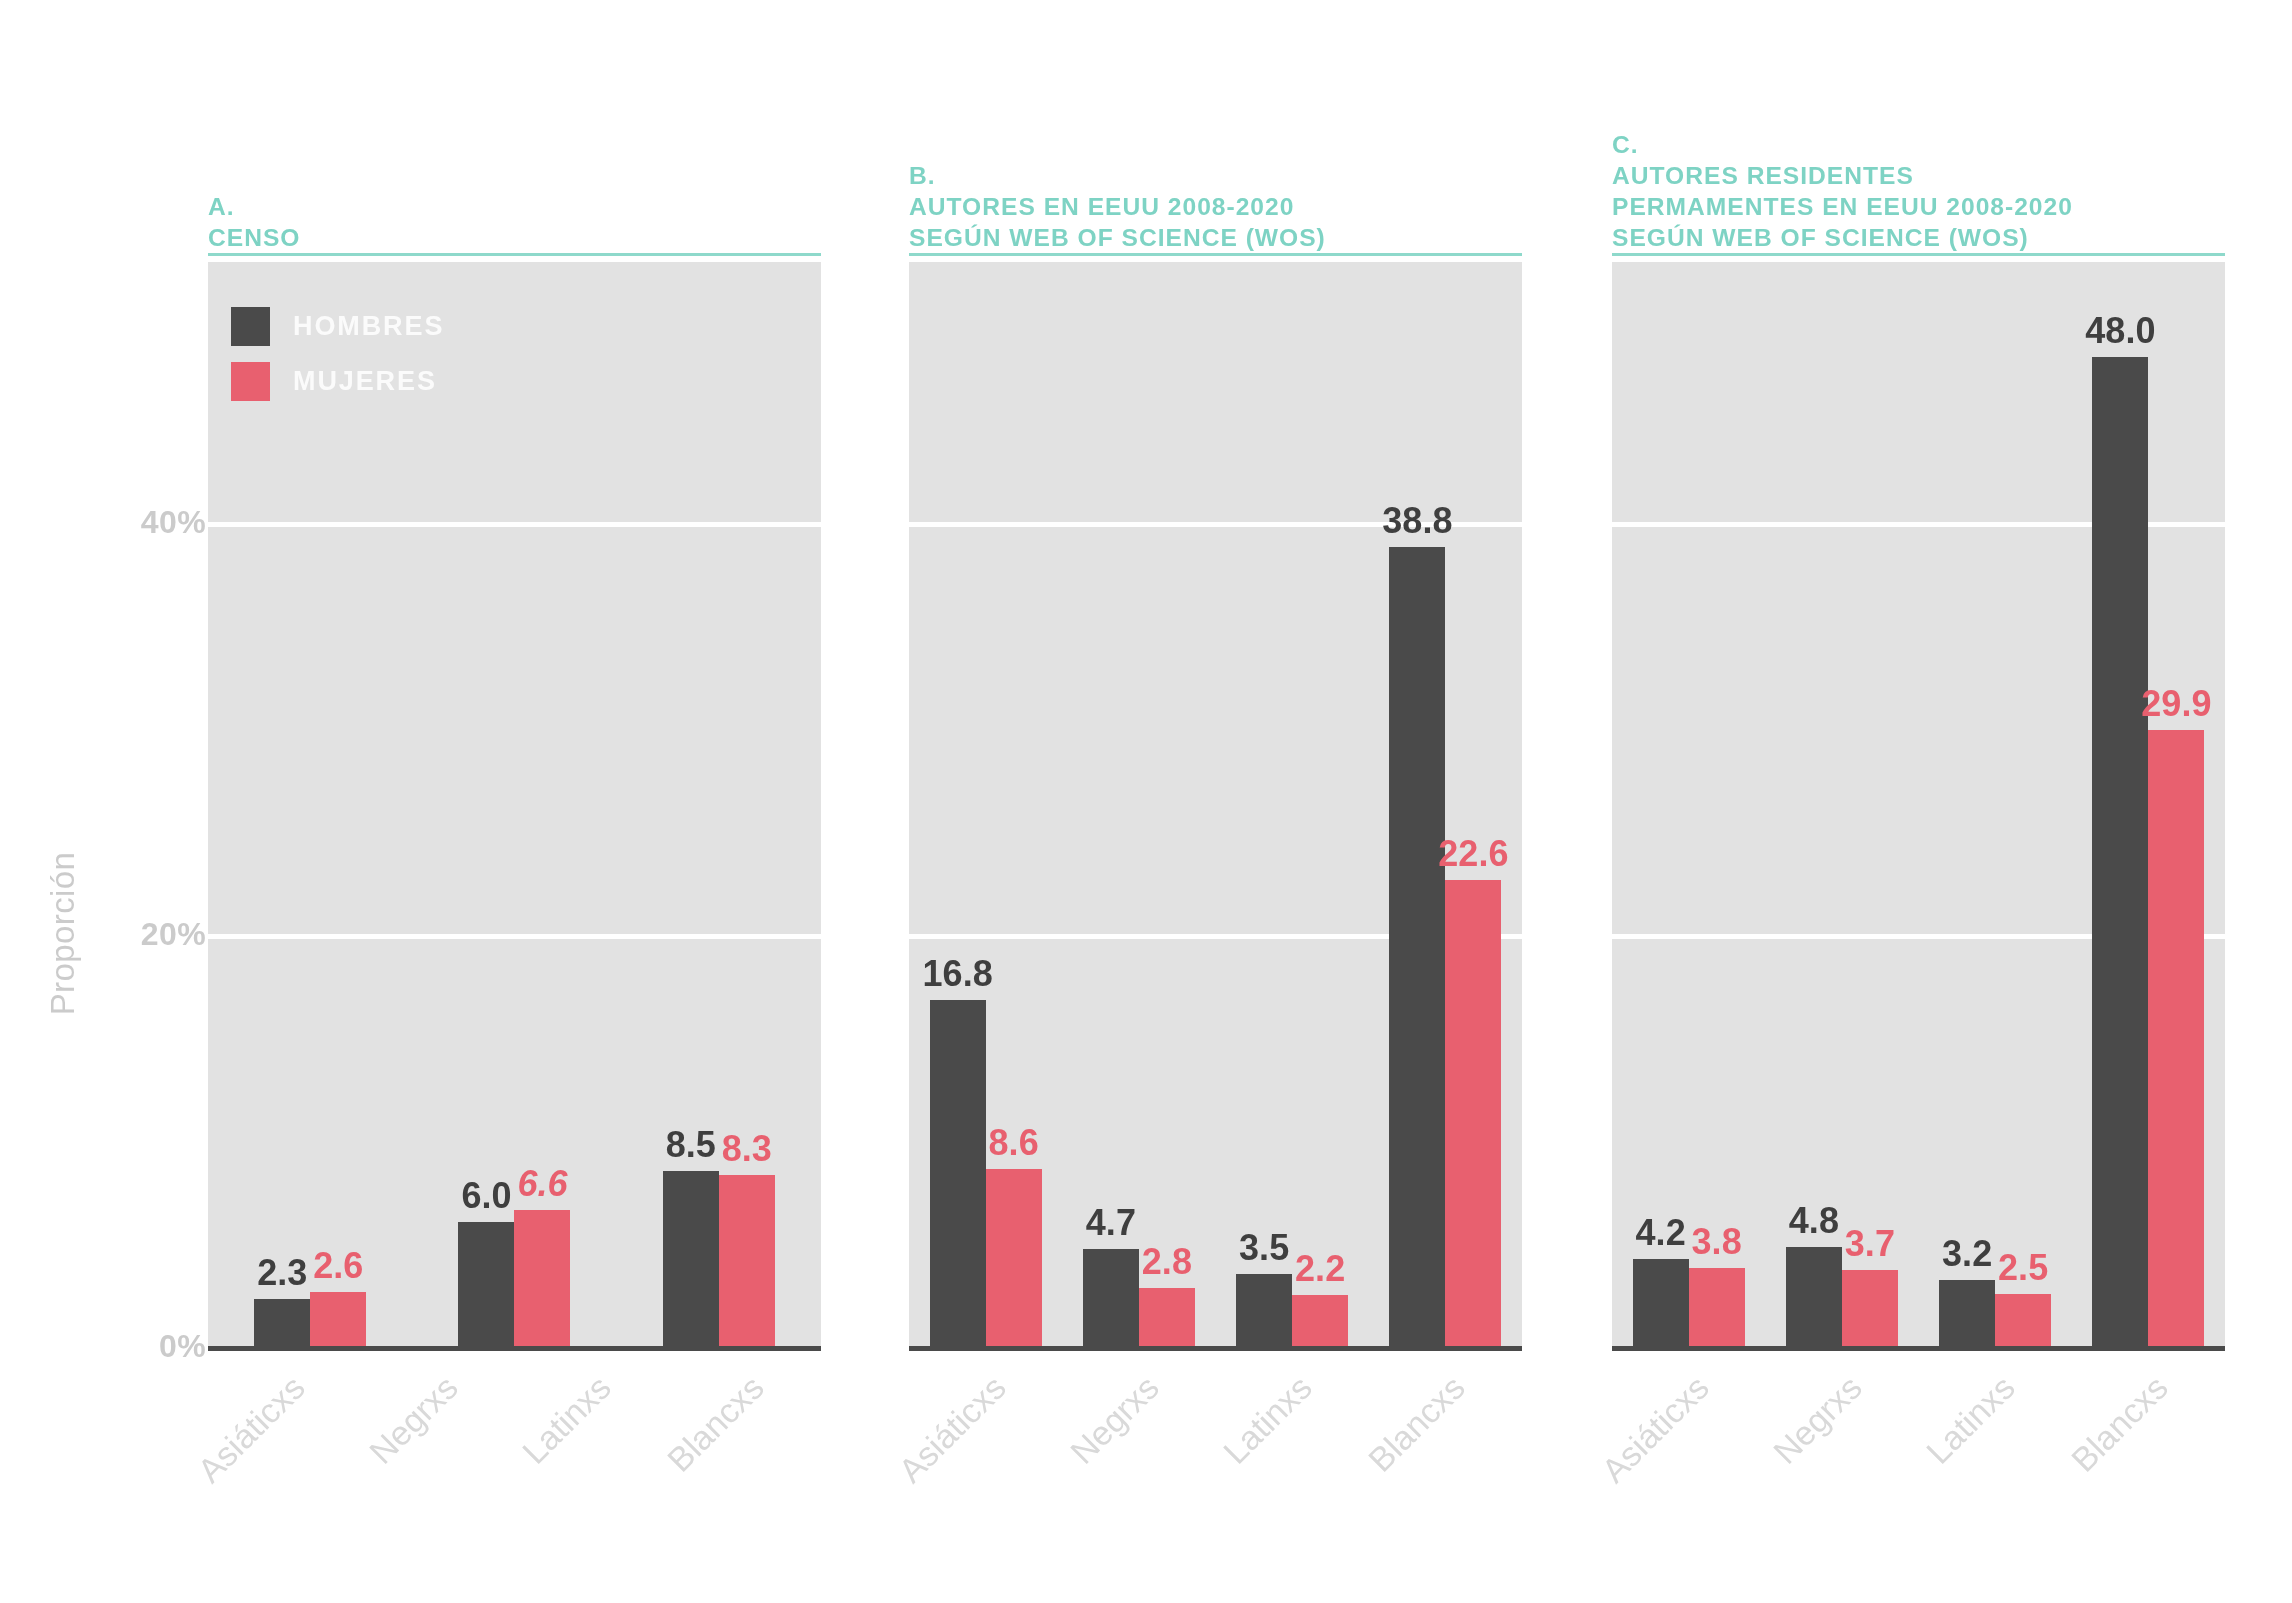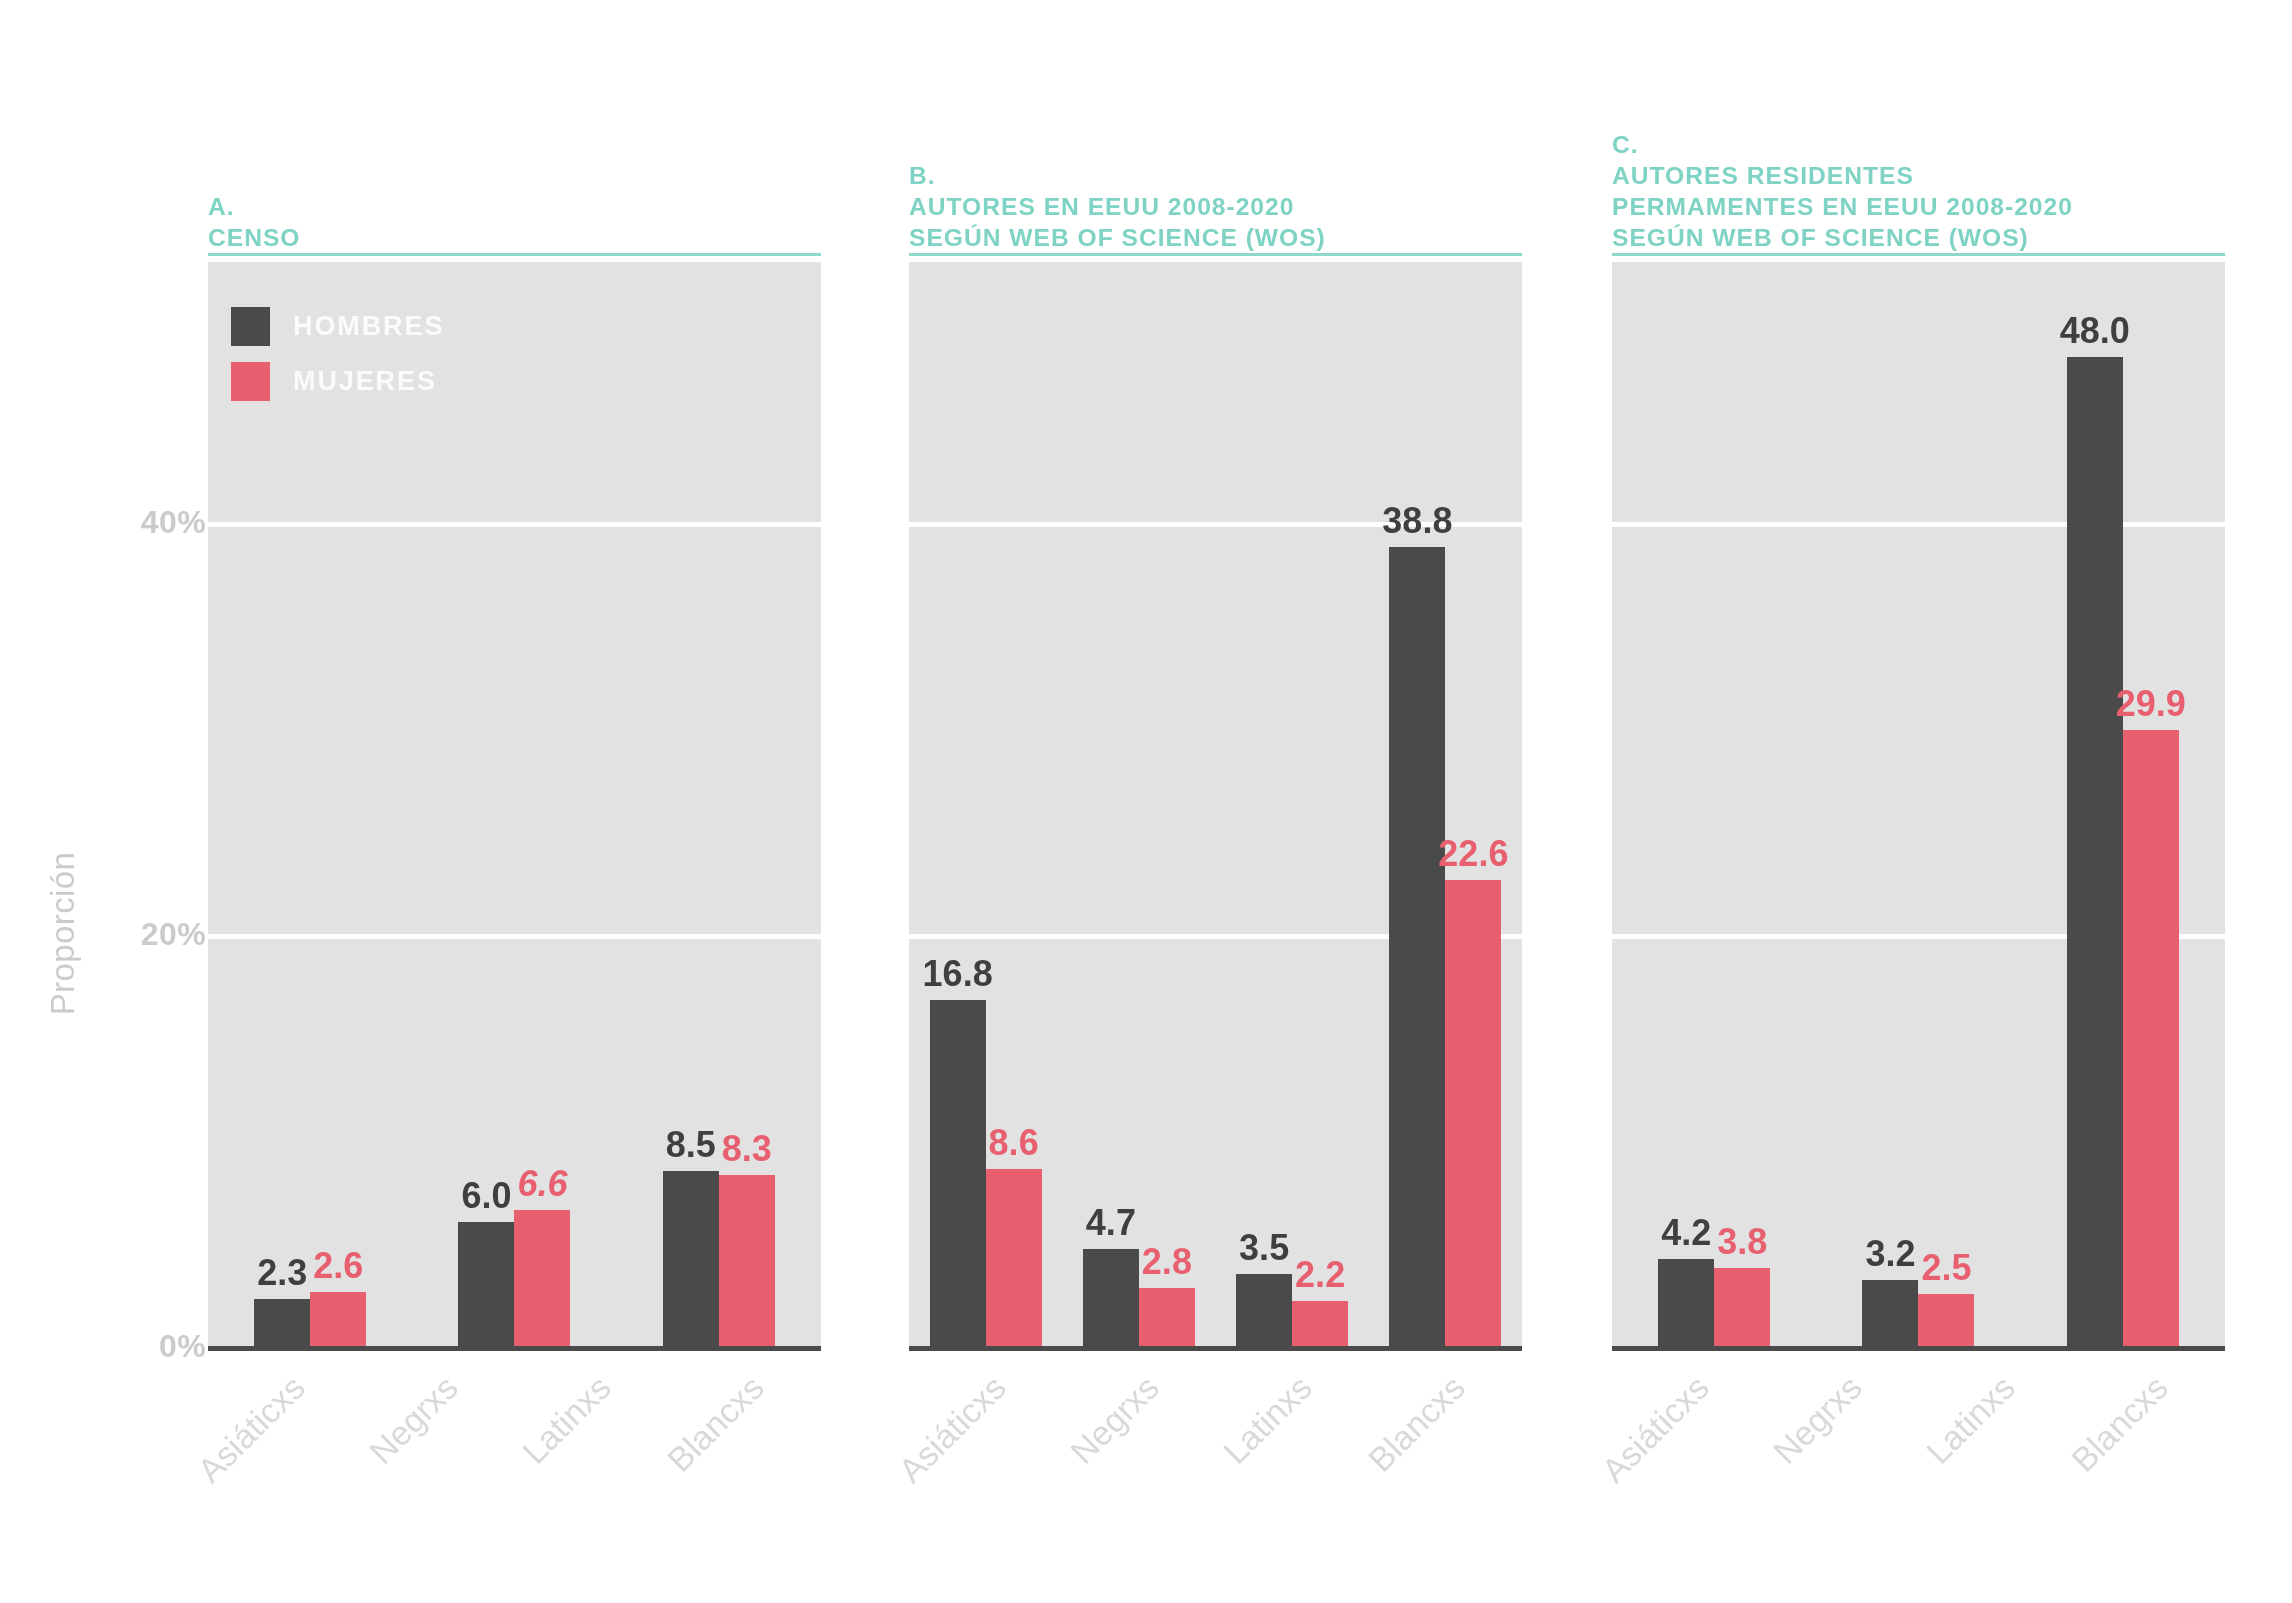--- a/index.html
+++ b/index.html
@@ -267,21 +267,21 @@
             <div class="bar-value">4.7</div>
           </div>
           <div class="bar women" style="height: 58px;">
             <div class="bar-value">2.8</div>
           </div>
         </div>
         <div class="group">
           <div class="bar men" style="height: 72px;">
             <div class="bar-value">3.5</div>
           </div>
-          <div class="bar women" style="height: 45px; padding-left: 41px;">
+          <div class="bar women" style="height: 51px; padding-left: 41px;">
             <div class="bar-value">2.2</div>
           </div>
         </div>
         <div class="group">
           <div class="bar men" style="height: 799px;">
             <div class="bar-value">38.8</div>
           </div>
           <div class="bar women" style="height: 466px;">
             <div class="bar-value">22.6</div>
           </div>
@@ -319,20 +319,28 @@
     <div class="groups">
         <div class="group">
           <div class="bar men" style="height: 87px;">
             <div class="bar-value">4.2</div>
           </div>
           <div class="bar women" style="height: 78px;">
             <div class="bar-value">3.8</div>
           </div>
         </div>
         <div class="group">
+          <div class="bar men" style="height: 99px;">
+            <div class="bar-value">4.8</div>
+          </div>
+          <div class="bar women" style="height: 76px;">
+            <div class="bar-value">3.7</div>
+          </div>
+        </div>
+        <div class="group">
           <div class="bar men" style="height: 66px;">
             <div class="bar-value">3.2</div>
           </div>
           <div class="bar women" style="height: 52px;">
             <div class="bar-value">2.5</div>
           </div>
         </div>
         <div class="group">
           <div class="bar men" style="height: 989px;">
             <div class="bar-value">48.0</div>

